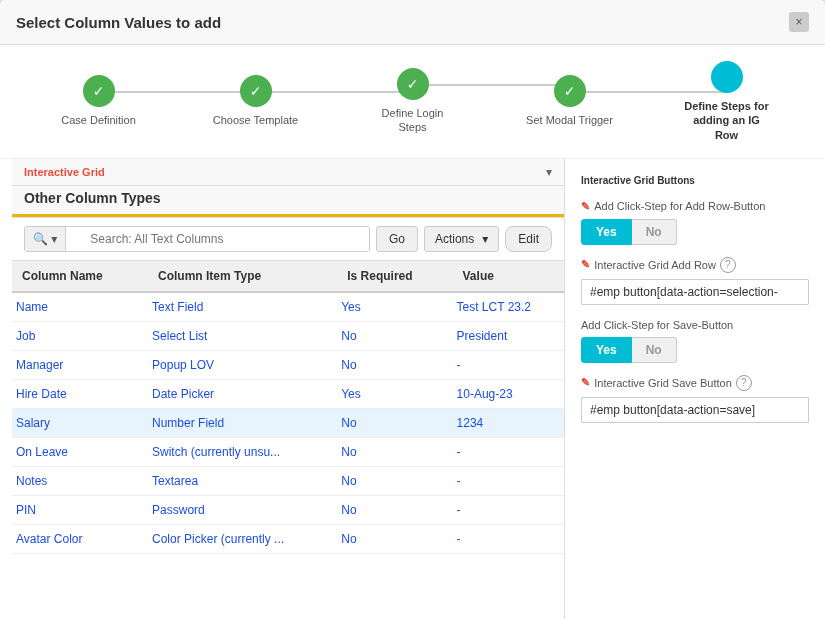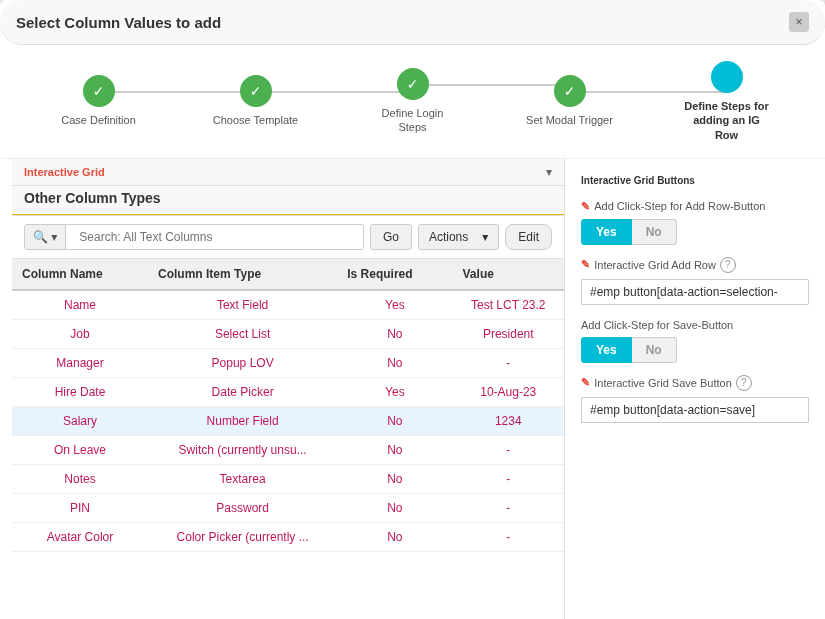--- a/index.html
+++ b/index.html
@@ -14,21 +14,20 @@
       position: relative;
     }
     
     .modal-header {
       background: #f8f8f8;
       border-bottom: 1px solid #ddd;
       padding: 12px 16px;
       display: flex;
       justify-content: space-between;
       align-items: center;
-      border-radius: 22px;
     }
     
     .modal-title {
       font-size: 15px;
       font-weight: bold;
       color: #333;
     }
     
     .close-btn {
       background: #ccc;
@@ -127,21 +126,21 @@
       color: #e74c3c;
       font-weight: bold;
     }
     
     .section-title {
       font-size: 14px;
       color: #333;
       font-weight: bold;
       padding: 4px 12px 8px;
       background: #f8f8f8;
-      border-bottom: 1px solid #eab308;
+      border-bottom: 3px solid #eab308;
     }
     
     .dropdown-arrow {
       color: #666;
       font-size: 12px;
     }
     
     .toolbar {
       display: flex;
       align-items: center;
@@ -165,21 +164,21 @@
       border-right: 1px solid #ccc;
       padding: 5px 8px;
       cursor: pointer;
       font-size: 12px;
       color: #555;
     }
     
     .search-input {
       border: none;
       outline: none;
-      padding: 5px 13px;
+      padding: 5px 24px;
       font-size: 12px;
       flex: 1;
       color: #999;
     }
     
     .go-btn {
       background: #f0f0f0;
       border: 1px solid #ccc;
       border-radius: 3px;
       padding: 5px 12px;
@@ -191,21 +190,21 @@
     .actions-btn {
       background: #f0f0f0;
       border: 1px solid #ccc;
       border-radius: 3px;
       padding: 5px 10px;
       cursor: pointer;
       font-size: 12px;
       color: #333;
       display: flex;
       align-items: center;
-      gap: 14px;
+      gap: 8px;
     }
     
     .edit-btn {
       background: #f0f0f0;
       border: 1px solid #ccc;
       border-radius: 8px;
       padding: 5px 12px;
       cursor: pointer;
       font-size: 12px;
       color: #333;
@@ -234,22 +233,21 @@
     }
     
     tbody tr {
       border-bottom: 1px solid #eee;
     }
     tbody tr.selected { background: #e8f4fd; }
     
     tbody td {
       padding: 7px 4px;
       font-size: 12px;
-      color: #be185d;
-      text-align: center;
+      color: #1d4ed8;
     }
     
     .right-panel {
       width: 260px;
       padding: 16px;
       overflow-y: auto;
     }
     
     .panel-title {
       font-size: 10px;

